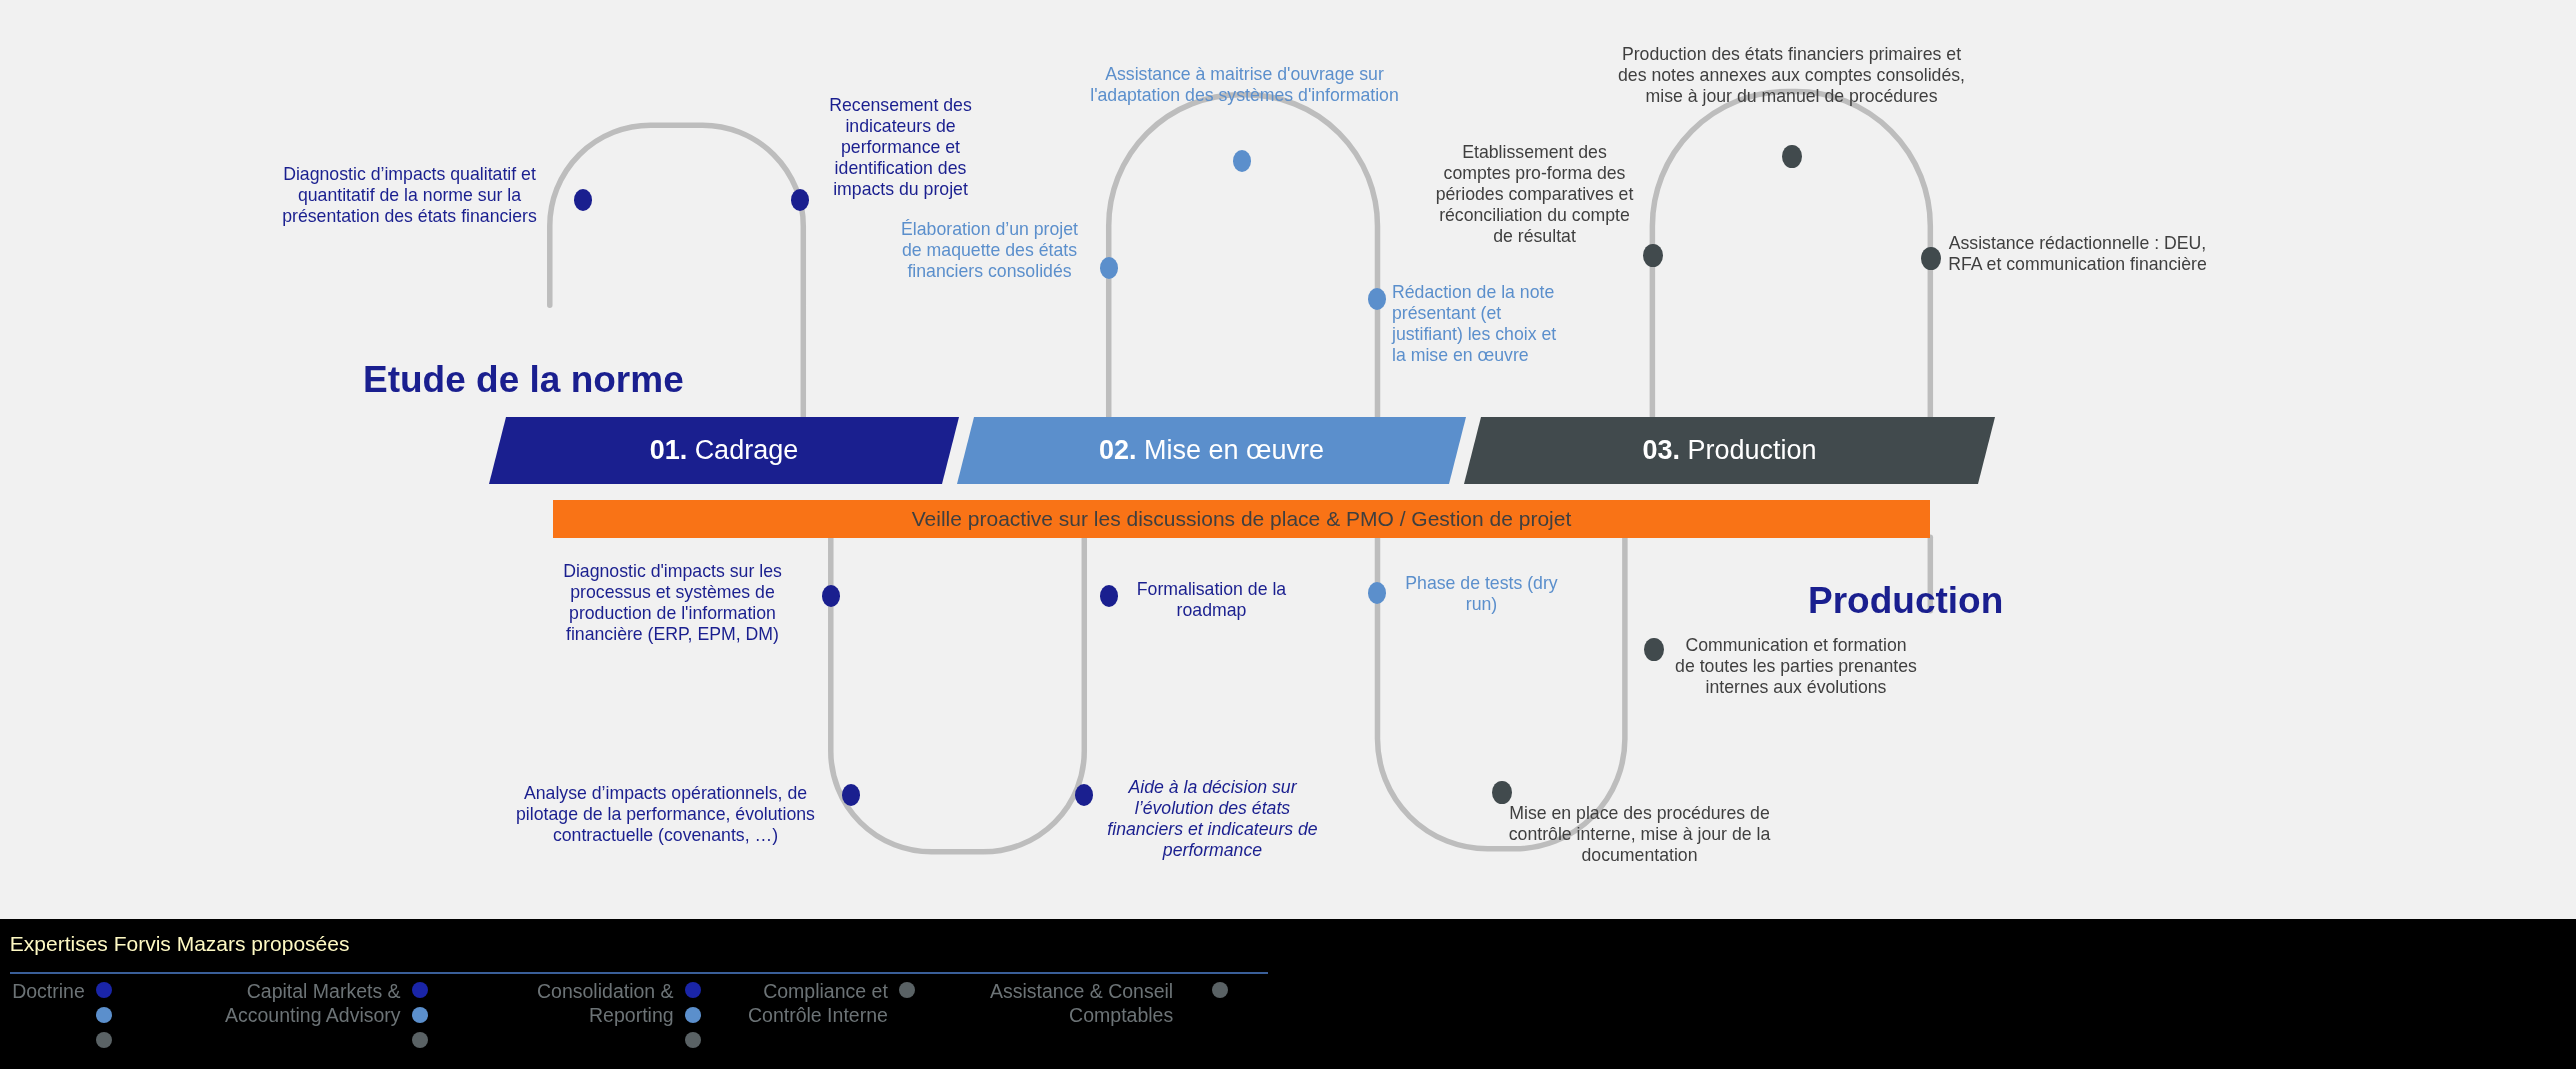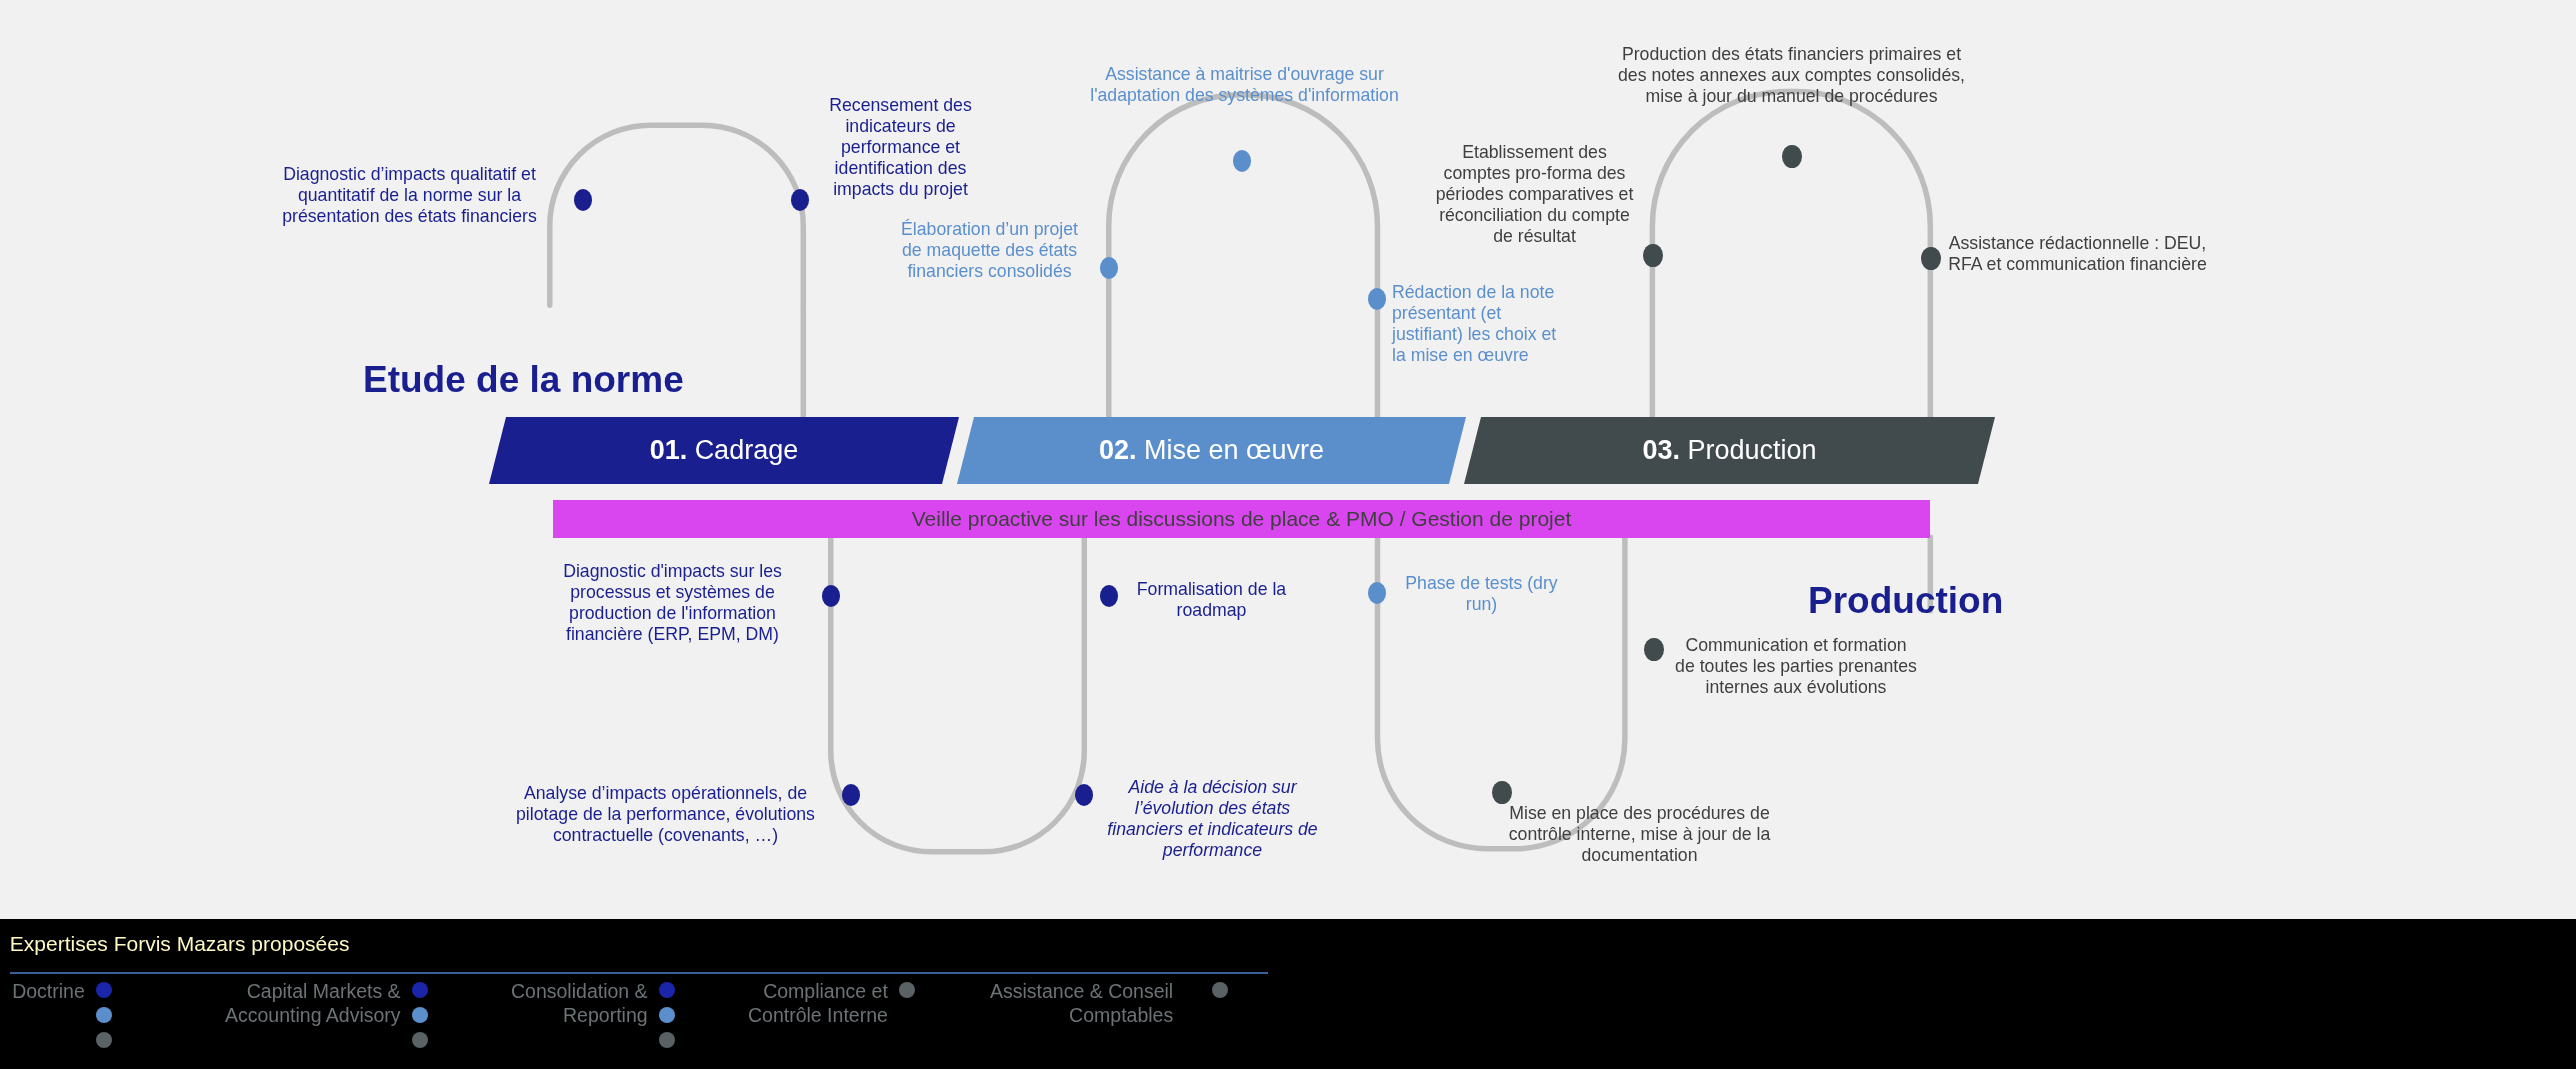--- a/index.html
+++ b/index.html
@@ -24,21 +24,21 @@
 
   
   #banner{position:absolute;left:489px;top:417px;height:67px;}
   .seg{position:absolute;top:0;height:67px;display:flex;align-items:center;justify-content:center;
        color:#fff;font-size:27px;white-space:nowrap;}
   .seg .num{font-weight:bold;margin-right:7.3px;}
   .seg1{left:0;width:470px;background:#1a1f8f;clip-path:polygon(17px 0,470px 0,453px 67px,0 67px);}
   .seg2{left:468px;width:509px;background:#5b8fcc;clip-path:polygon(17px 0,509px 0,492px 67px,0 67px);}
   .seg3{left:975px;width:531px;background:#414a4d;clip-path:polygon(17px 0,531px 0,514px 67px,0 67px);}
 
-  #veille{position:absolute;left:553px;top:500px;width:1377px;height:38px;background:#d946ef;
+  #veille{position:absolute;left:553px;top:500px;width:1377px;height:38px;background:#f97316;
           display:flex;align-items:center;justify-content:center;color:#3f3f3f;font-size:21px;white-space:nowrap;}
 
   
   #footer{position:absolute;left:0;top:919px;width:2576px;height:150px;background:#000;}
   #foot-title{position:absolute;left:9.8px;top:13.4px;color:#fef9c3;font-size:21px;white-space:nowrap;}
   #foot-rule{position:absolute;left:9.8px;top:53px;width:1258px;height:1.8px;background:#3a5f99;}
   .leg{position:absolute;top:61px;display:flex;align-items:flex-start;}
   .leg .txt{color:#6c7376;font-size:19.5px;line-height:1.22;text-align:right;white-space:pre-line;}
   .leg .dots{display:flex;flex-direction:column;gap:8.6px;margin-left:11px;margin-top:2.4px;}
   .leg .dots i{display:block;width:16px;height:16px;border-radius:50%;}
@@ -157,21 +157,21 @@
     <div class="leg" style="left:225px;">
       <span class="txt">Capital Markets &amp;
 Accounting Advisory</span>
       <span class="dots">
         <i class="d-navy"></i>
         <i class="d-blue"></i>
         <i class="d-grey"></i>
       </span>
     </div>
 
-    <div class="leg" style="left:511px;">
+    <div class="leg" style="left:537px;">
       <span class="txt">Consolidation &amp;
 Reporting</span>
       <span class="dots">
         <i class="d-navy"></i>
         <i class="d-blue"></i>
         <i class="d-grey"></i>
       </span>
     </div>
 
     <div class="leg" style="left:748px;">

